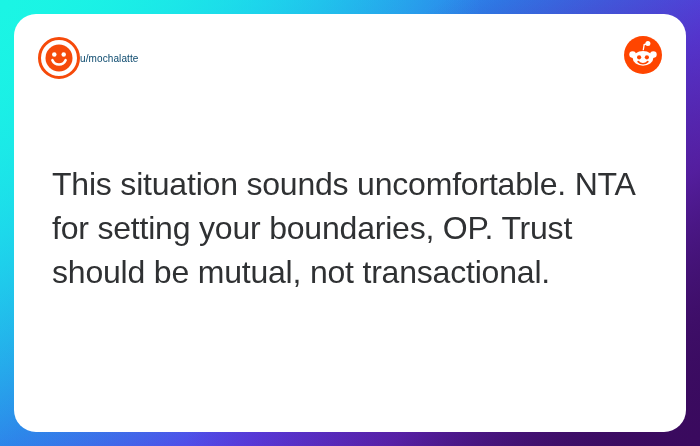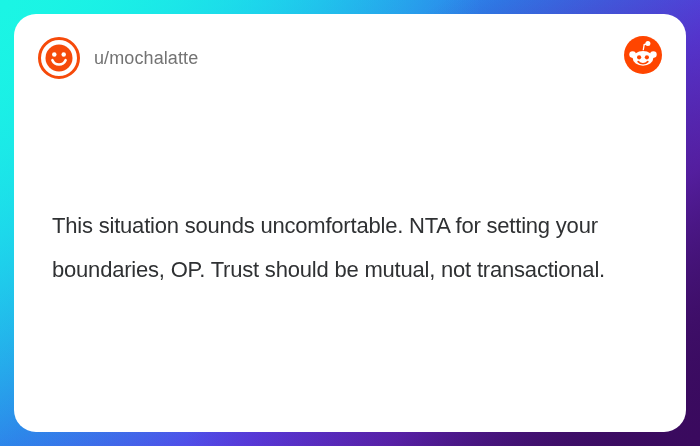--- a/index.html
+++ b/index.html
@@ -48,51 +48,49 @@
   }
 
   .avatar {
     width: 42px;
     height: 42px;
     flex: 0 0 42px;
     display: block;
   }
 
   .username {
-    margin-left: 14px;
-    font-size: 18px;
-    color: #737373;
+    font-size: 10px;
+    color: #0c4a6e;
     letter-spacing: 0.1px;
     white-space: nowrap;
     font-family: "Liberation Sans", sans-serif;
   }
 
   .brand-logo {
     position: absolute;
     right: 0;
     top: 2px;
     width: 38px;
     height: 38px;
     display: block;
   }
 
   
   .post-body {
     position: absolute;
     left: 38px;
     top: 148px;
     right: 40px;
-    font-size: 22px;
+    font-size: 32px;
     line-height: 44px;
     color: #2f3133;
     letter-spacing: -0.2px;
     font-family: "Liberation Sans", sans-serif;
     white-space: pre-line;
     font-weight: 400;
-    margin-top: 42px;
   }
 </style>
 </head>
 <body>
 
 <div id="canvas">
 
   <div class="card">
 
     <div class="card-header">

